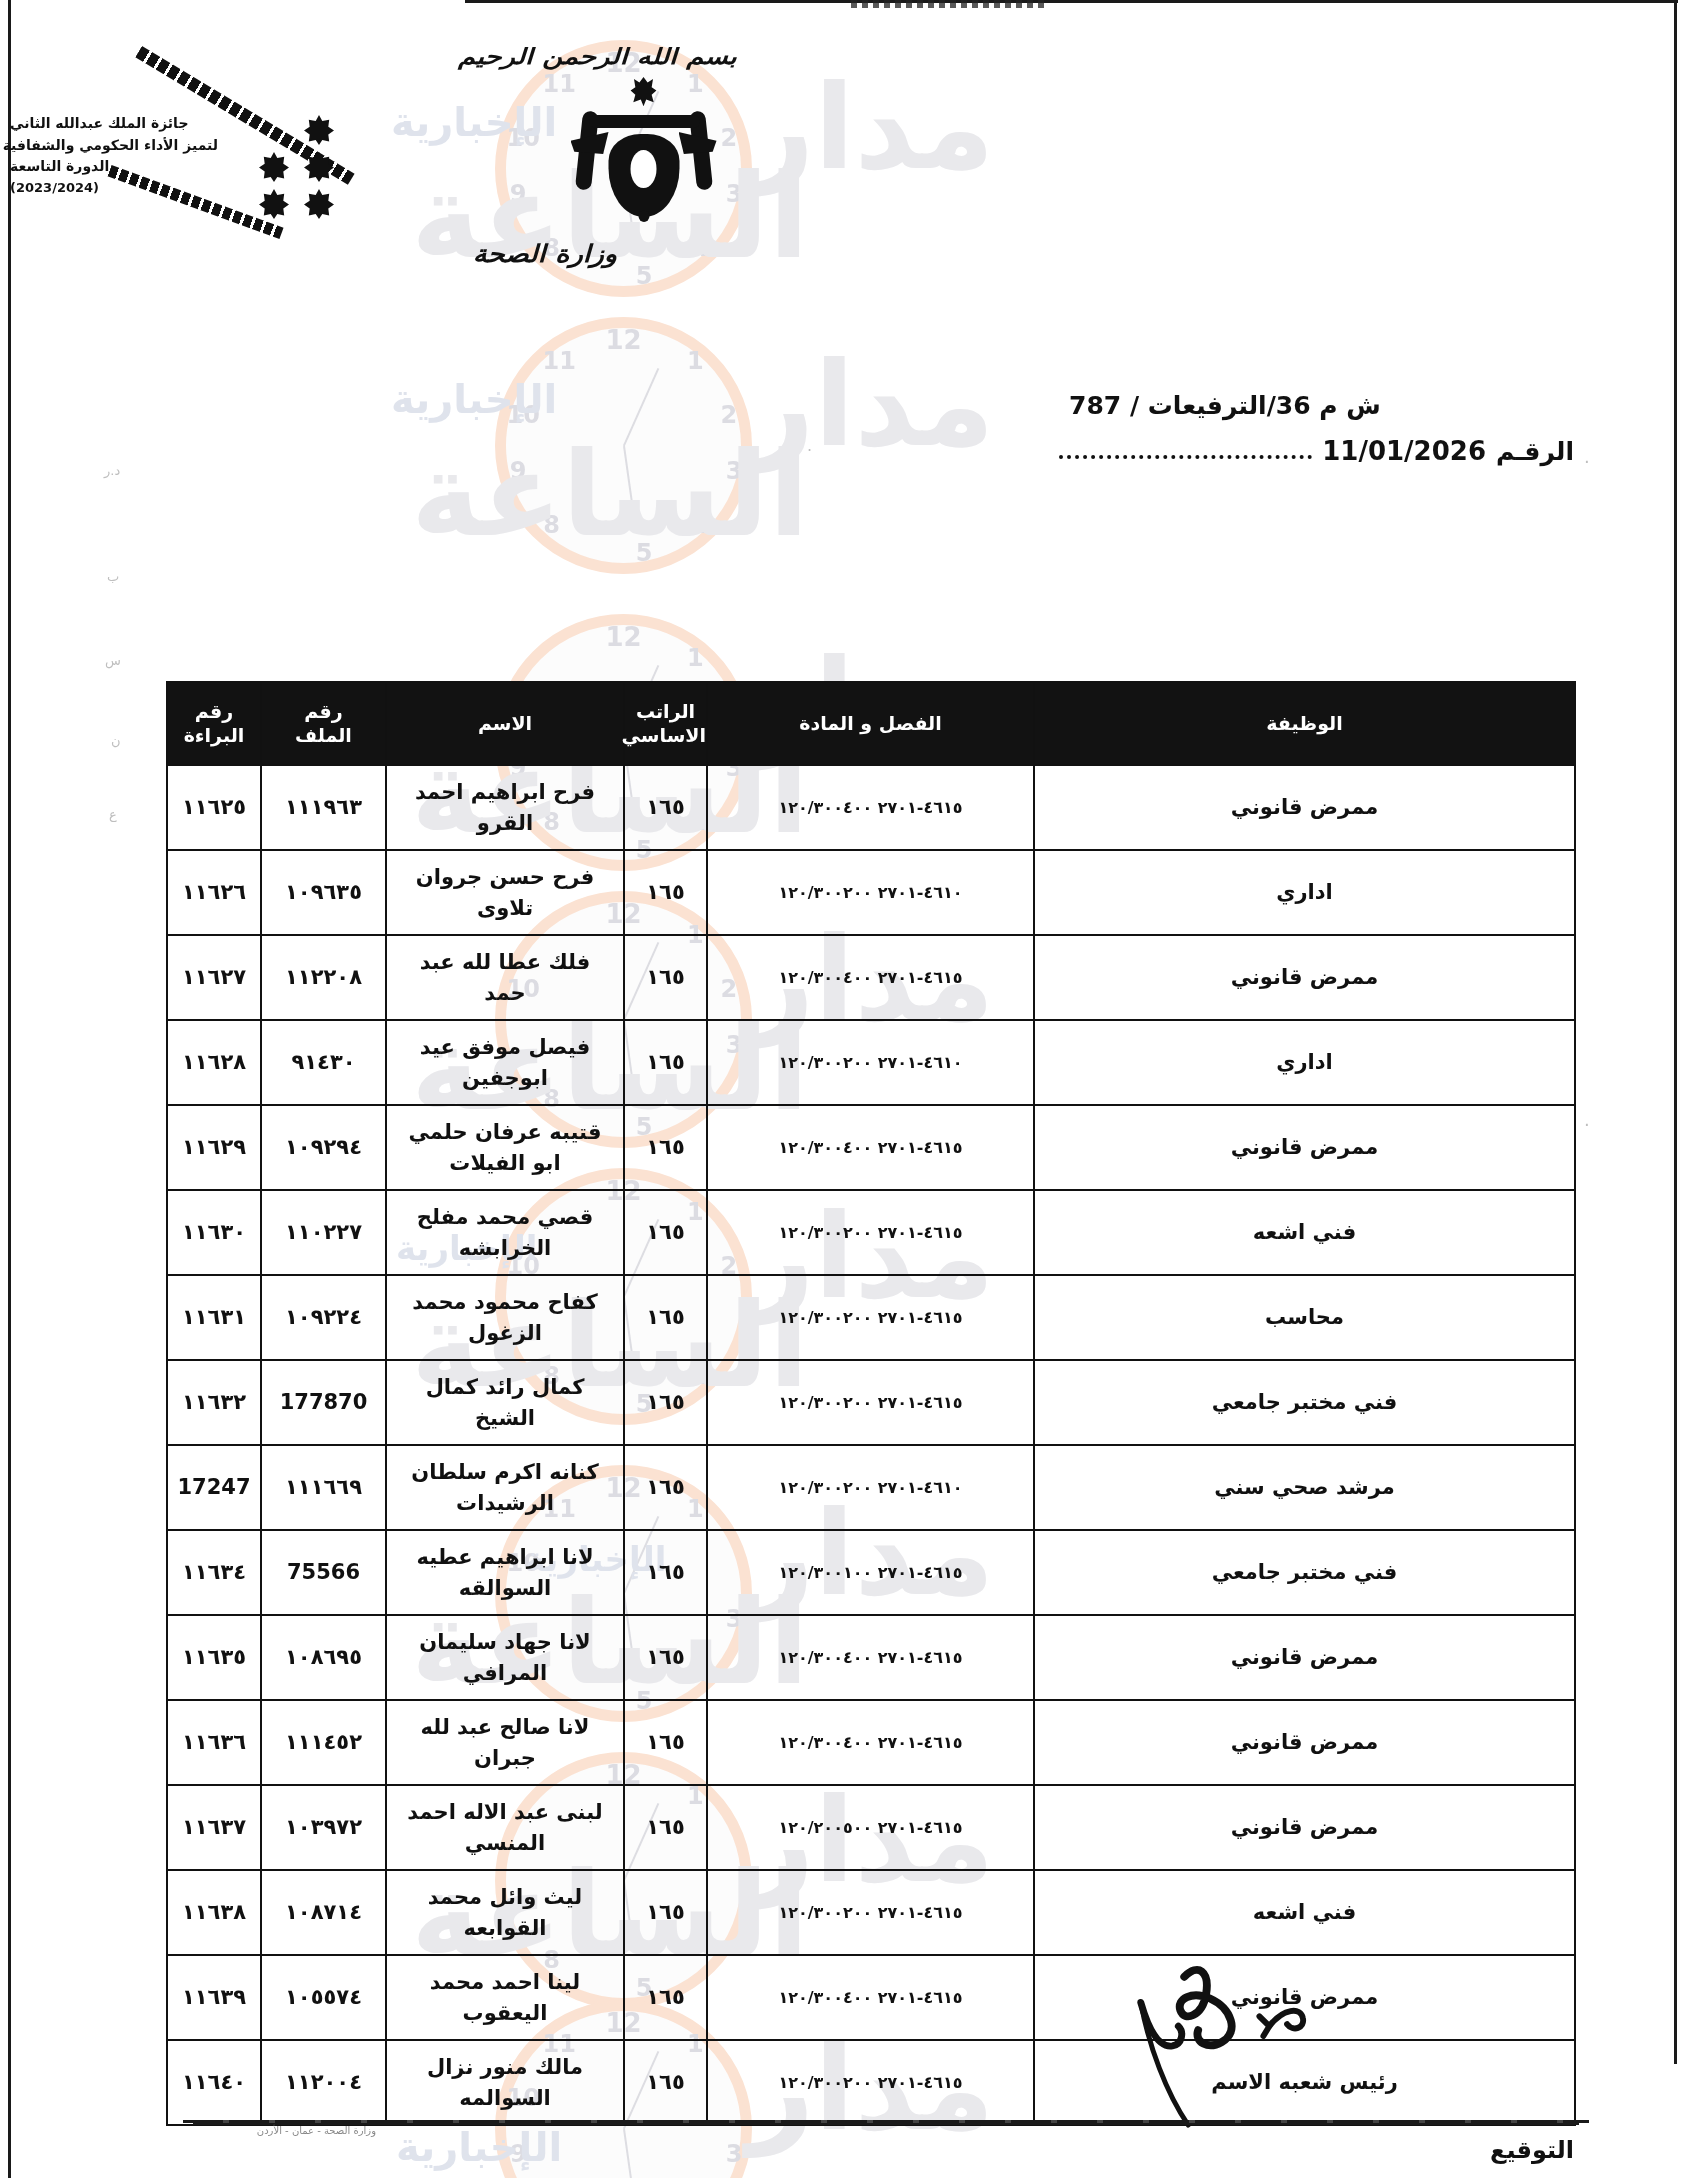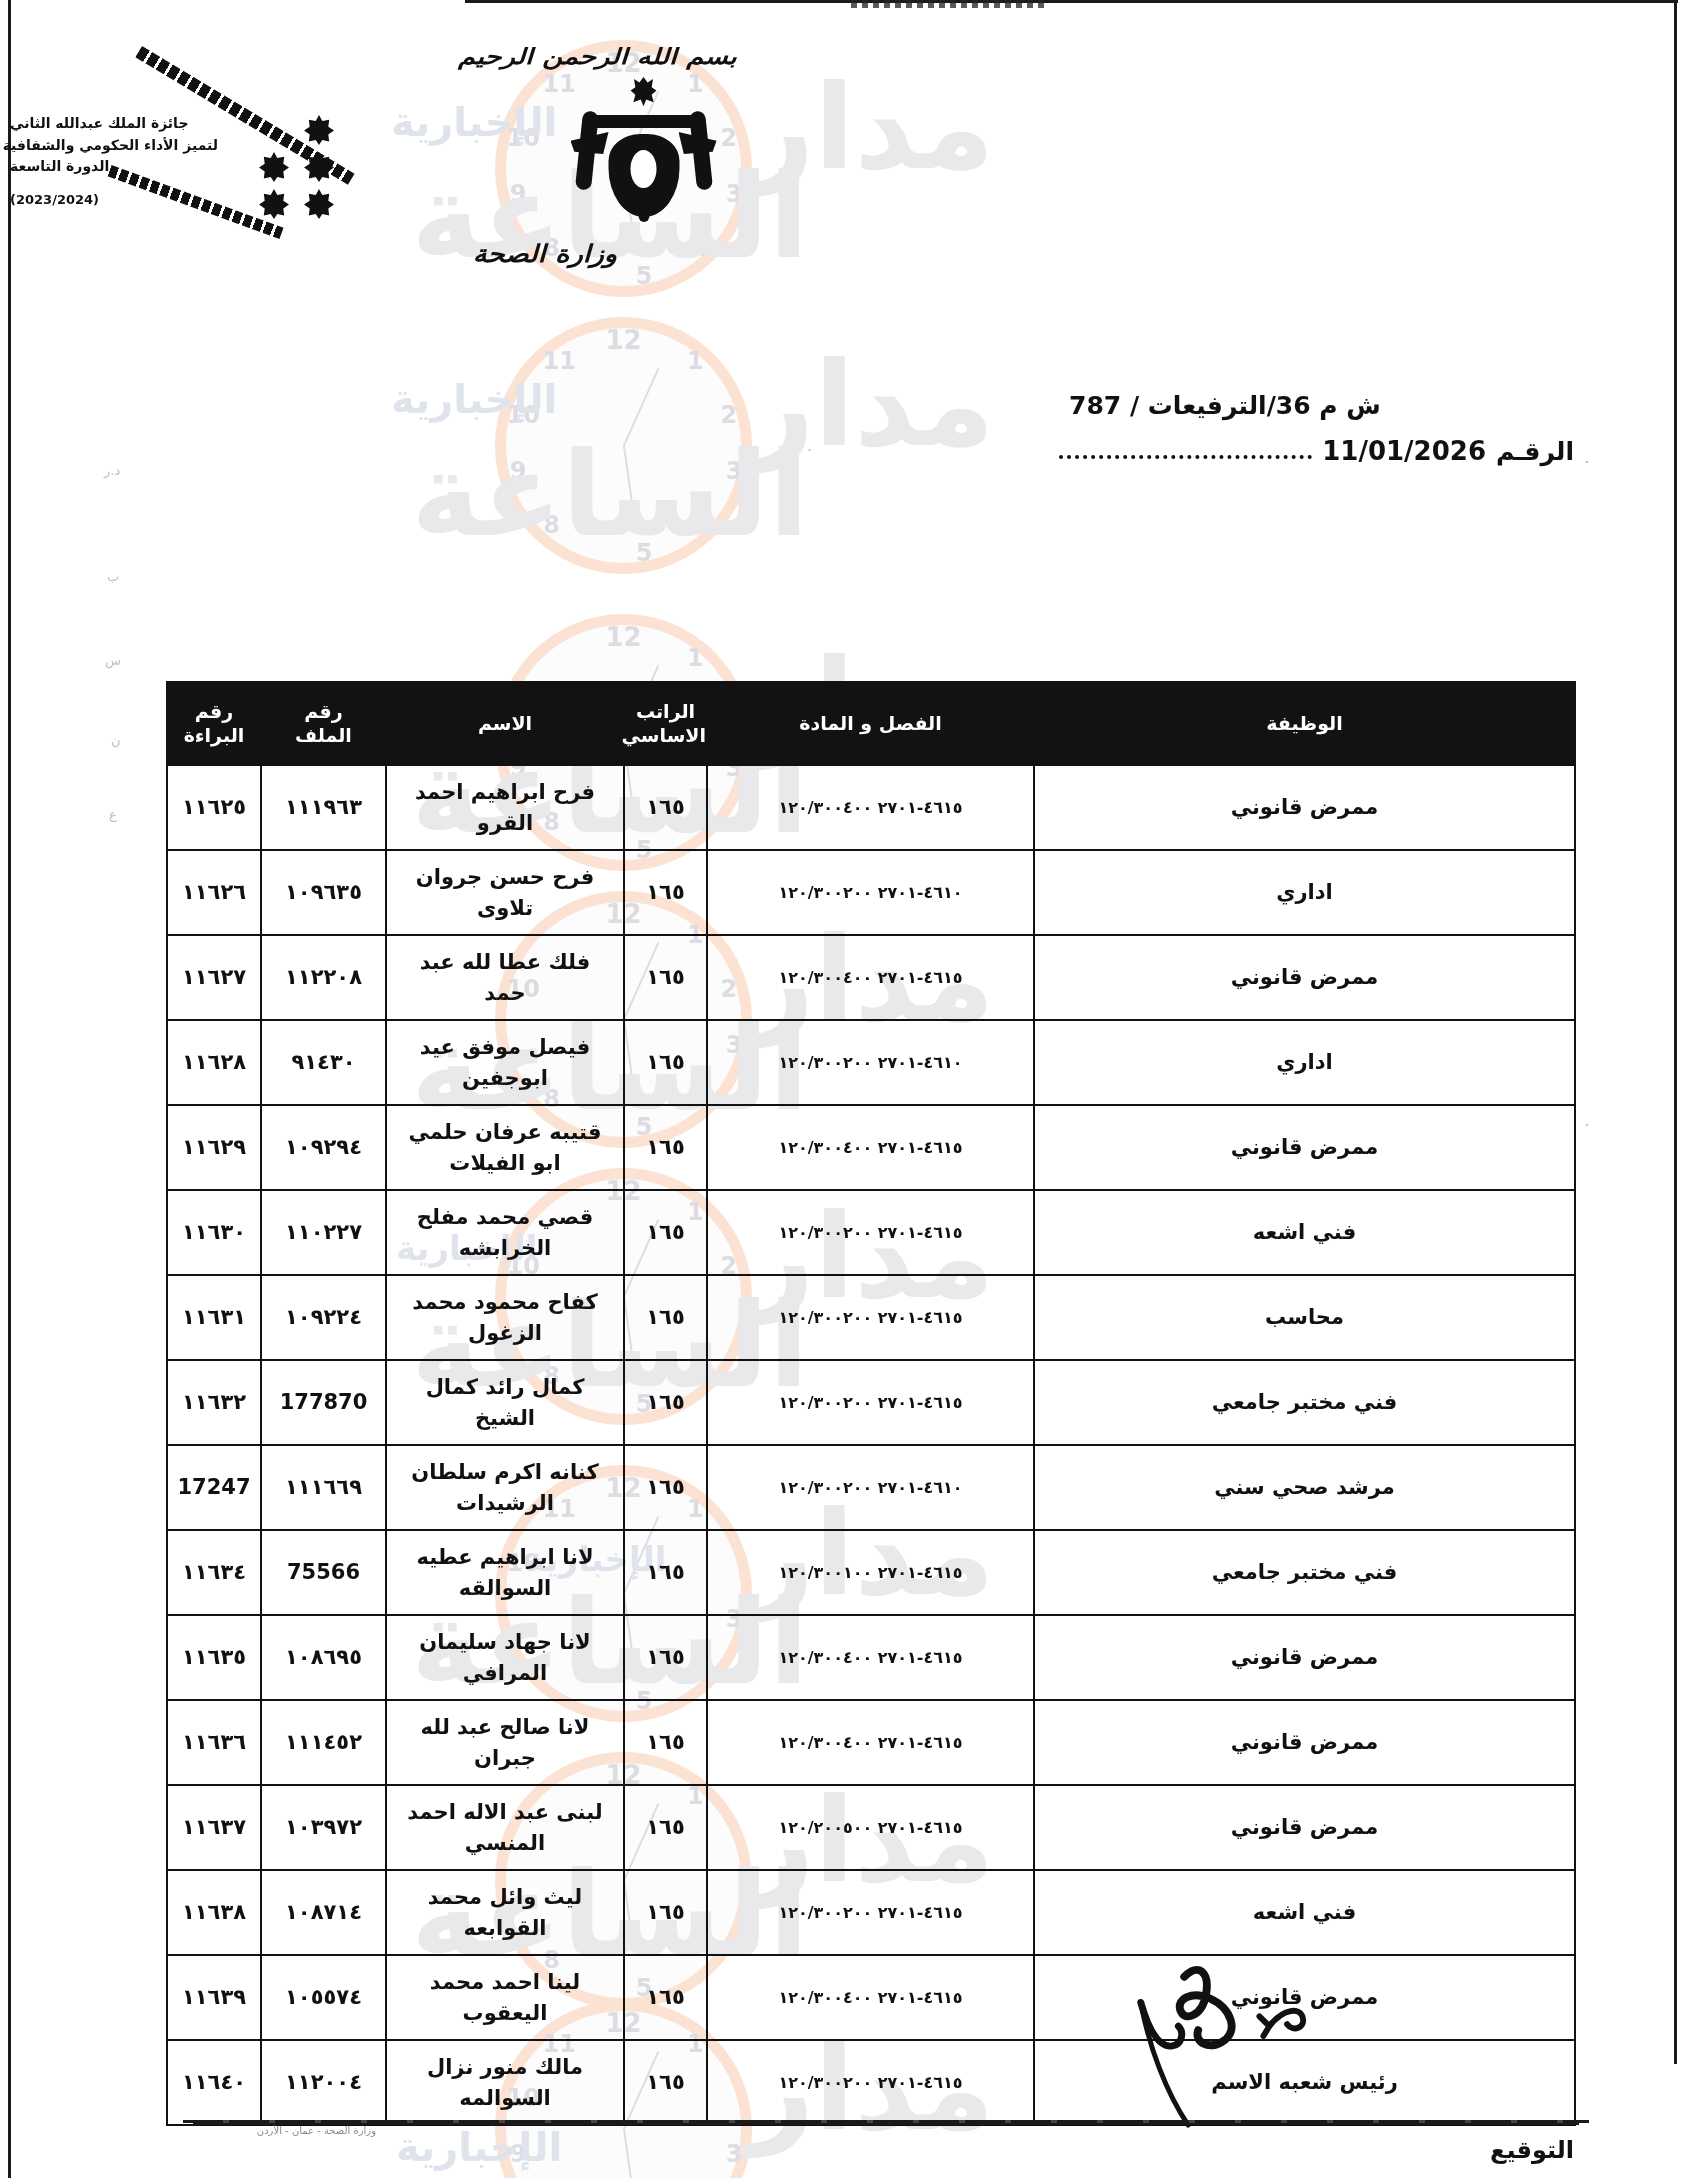--- a/index.html
+++ b/index.html
@@ -29,21 +29,21 @@
   #award{position:absolute;left:114px;top:38px;width:277px;height:198px;}
   #award .slash{position:absolute;left:28px;top:8px;width:248px;height:13px;
      transform:rotate(31deg);transform-origin:left top;
      background:repeating-linear-gradient(90deg,#111 0 9px,#fff 9px 12px);}
   #award .stars{position:absolute;right:57px;top:77px;width:119px;}
   #award .srow{display:flex;justify-content:flex-start;gap:15px;margin-bottom:7px;}
   .star7{width:30px;height:30px;background:#111;
     clip-path:polygon(50% 0%,61% 20%,84% 16%,81% 39%,100% 52%,81% 65%,84% 88%,61% 83%,50% 100%,39% 83%,16% 88%,19% 65%,0% 52%,19% 39%,16% 16%,39% 20%);}
   #award .atxt{position:absolute;right:173px;top:75px;width:208px;text-align:left;direction:rtl;}
   #award .atxt div{font-size:14px;font-weight:bold;color:#111;line-height:1.55;white-space:nowrap;}
-  #award .atxt .yr{font-size:13px;margin-top:12px;}
+  #award .atxt .yr{font-size:13px;}
   #award .swoop{position:absolute;left:-10px;top:158px;width:183px;height:12px;transform:rotate(20deg);
      background:repeating-linear-gradient(90deg,#111 0 8px,#fff 8px 11px);}
 
   
   #emblem{position:absolute;left:495px;top:44px;width:297px;height:228px;text-align:left;font-style:italic;}
   .basmala{font-size:22px;font-weight:bold;color:#111;letter-spacing:-1px;
     transform:scaleX(1.25);font-family:"DejaVu Sans",sans-serif;}
   .crest{margin:8px auto 0;width:158px;height:149px;position:relative;}
   .crest .crown{position:absolute;left:50%;top:0;transform:translateX(-50%);width:34px;height:34px;background:#111;
     clip-path:polygon(50% 0,62% 16%,78% 6%,74% 30%,88% 40%,74% 52%,80% 74%,58% 66%,50% 86%,42% 66%,20% 74%,26% 52%,12% 40%,26% 30%,22% 6%,38% 16%);}

